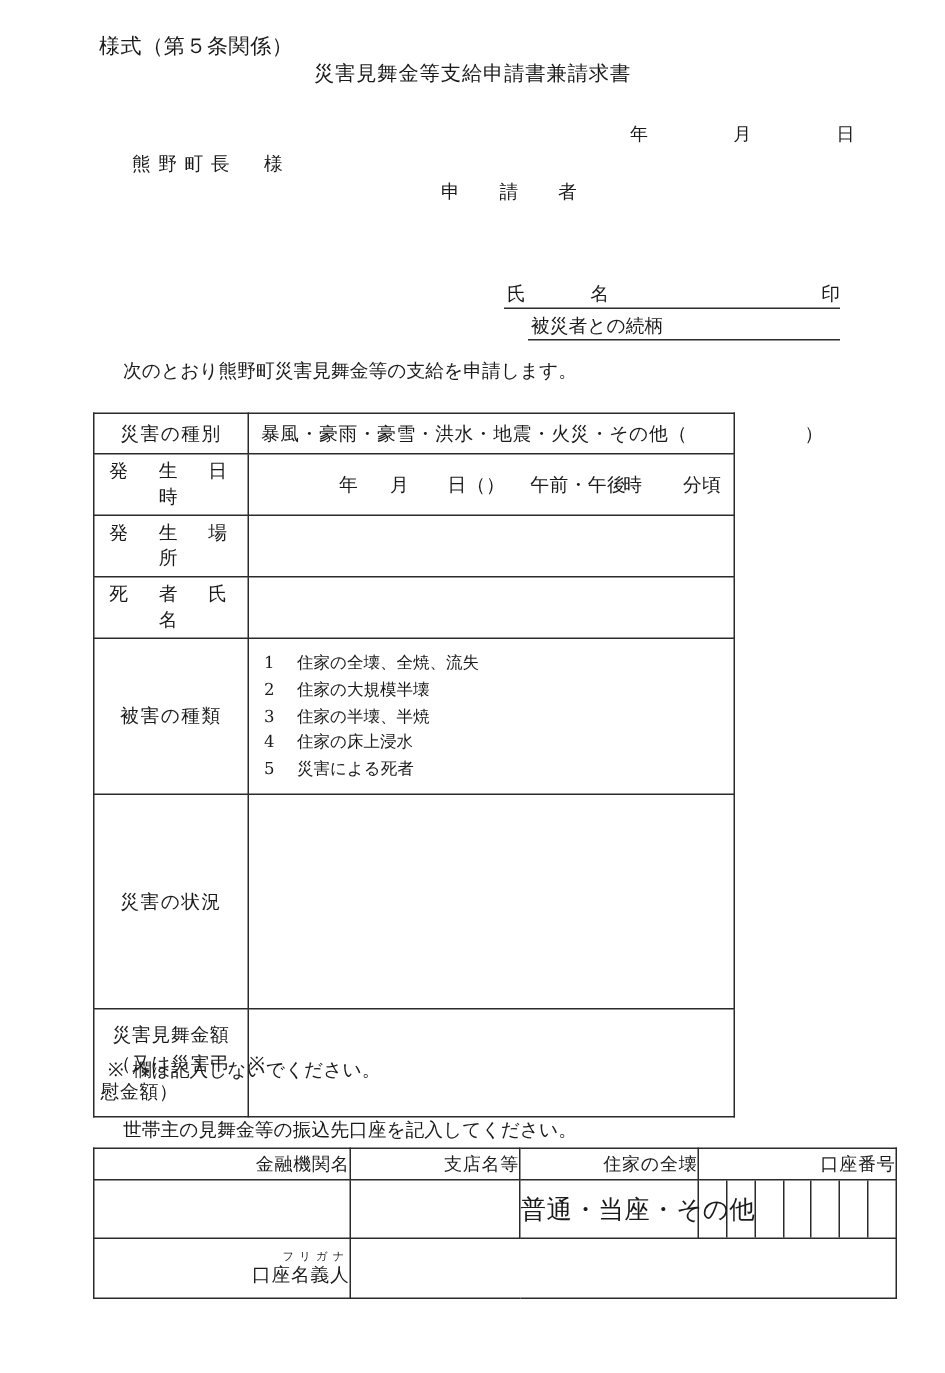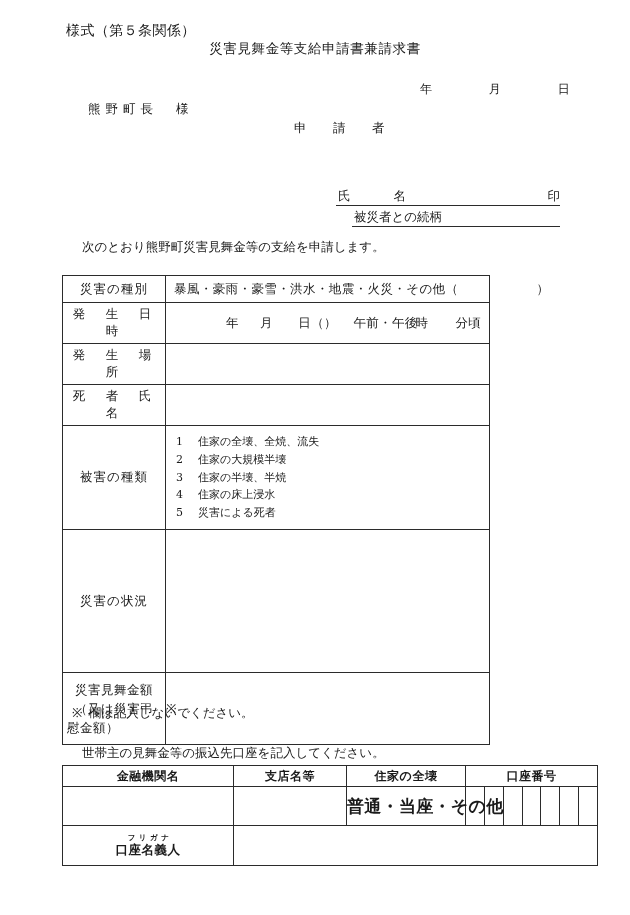--- a/index.html
+++ b/index.html
@@ -196,22 +196,22 @@
   
   .bank-table {
     position: absolute;
     left: 62px;
     top: 765px;
     width: 536px;
   }
   .bank-table td, .bank-table th {
     border: 1px solid #2b2b2b;
     font-size: 12px;
-    font-weight: bold;
-    text-align: center;
+    font-weight: normal;
+    text-align: right;
     padding: 0;
     vertical-align: middle;
   }
   .bank-table th { height: 20px; letter-spacing: 0.5px; }
   .bank-hdr-inst { width: 170px; }
   .bank-hdr-br   { width: 112px; }
   .bank-hdr-type { width: 118px; }
   .bank-row-body { height: 38px; }
   .type-val { font-size: 17px; letter-spacing: 0.3px; white-space: nowrap; }
   .acct-cell { padding: 0; }

